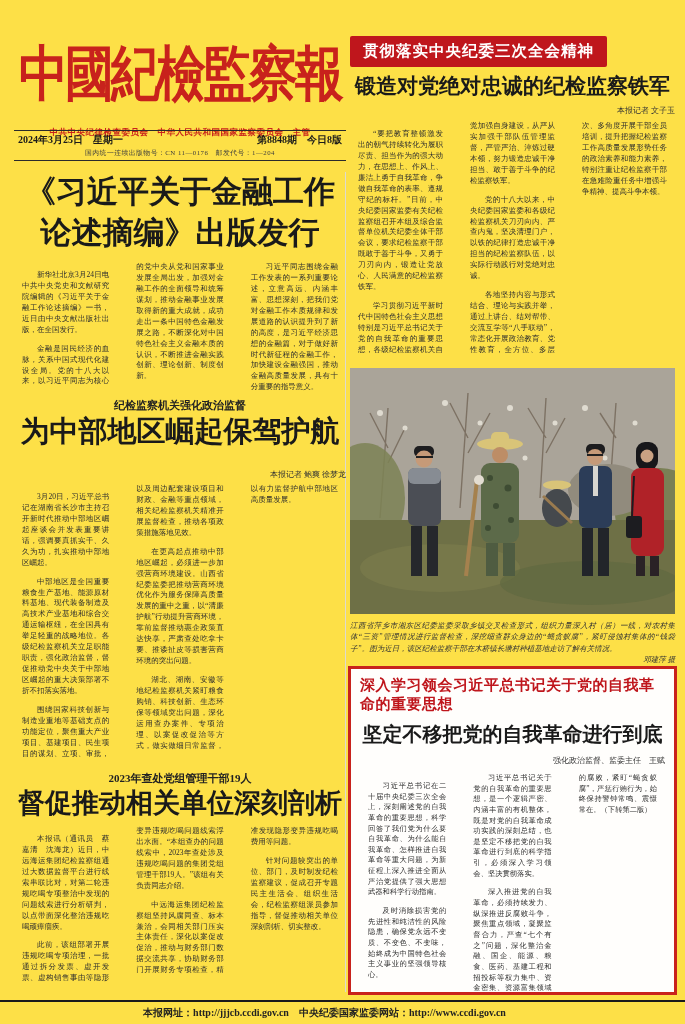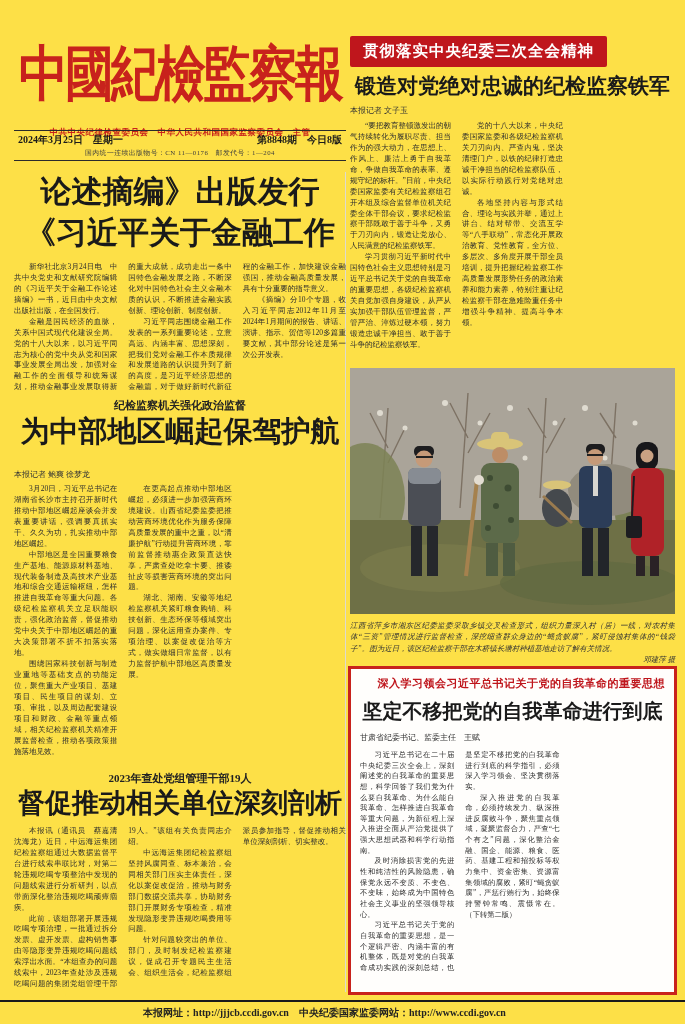--- a/index.html
+++ b/index.html
@@ -13,35 +13,35 @@
   .sponsor{left:14px;top:127px;width:332px;text-align:center;font-size:8.5px;color:var(--masthead_red);
         letter-spacing:.5px;font-weight:bold;}
   .rule{border-top:1px solid #2b2b2b;}
   .date-row{left:14px;top:133px;width:332px;display:flex;justify-content:space-between;
         font-size:10px;font-weight:bold;padding:0 4px;}
   .pub-row{left:14px;top:148px;width:332px;text-align:center;font-size:6.8px;color:#3c3c3c;letter-spacing:.5px;}
   
   .hl-sans{font-family:"Liberation Sans",sans-serif;font-weight:900;}
   .hl-serif{font-family:"Liberation Serif",serif;font-weight:900;}
   .kicker{text-align:center;font-size:11px;font-weight:bold;color:#222;}
-  .byline{text-align:left;font-size:8px;color:#333;}
+  .byline{text-align:right;font-size:8px;color:#333;}
   
   .body-text{font-size:7.5px;line-height:1.46;text-align:justify;color:#2d2d2d;}
-  .body-text p{margin:0;text-indent:2em;font-family:Liberation Serif, serif;}
+  .body-text p{margin:8px;text-indent:2em;font-family:Liberation Serif, serif;}
   .cols3{column-count:3;column-gap:11px;column-fill:auto;overflow:hidden;}
   
   .red-label{left:350px;top:36px;background:var(--label_bg);color:#fff;font-family:"Liberation Sans",sans-serif;
         font-weight:bold;font-size:15.5px;padding:5px 13px;letter-spacing:1px;border-radius:2px;}
   .photo-frame{left:350px;top:368px;width:325px;height:246px;background:#a8a296;overflow:hidden;}
   .caption{left:350px;top:620px;width:325px;font-size:7.5px;line-height:1.5;text-align:justify;color:#333;
         font-style:italic;}
   .credit{text-align:right;font-style:italic;}
   .red-box{left:348px;top:666px;width:329px;height:329px;border:3.5px solid var(--box_border);background:#fffefc;
         padding:7px 9px;}
-  .red-kicker{text-align:right;font-size:11px;font-weight:900;color:var(--kicker_red);
+  .red-kicker{text-align:left;font-size:15px;font-weight:900;color:var(--kicker_red);
         font-family:"Liberation Sans",sans-serif;letter-spacing:.5px;}
   
   .footer-rule{left:0;top:1000px;width:685px;border-top:2px solid #1a1a1a;}
   .footer-text{left:0;top:1006px;width:649px;text-align:center;font-size:10px;color:#222;font-weight:bold;}
   .footer-text a{color:#222;text-decoration:none;}
   .vdivider{left:345px;top:172px;height:820px;border-left:1px solid #dedacf;}
 </style>
 </head>
 <body>
 
@@ -54,36 +54,36 @@
   <div class="abs rule" style="left:14px;top:130px;width:332px;"></div>
   <div class="abs date-row">
     <span>2024年3月25日　星期一</span>
     <span>第8848期　今日8版</span>
   </div>
   <div class="abs pub-row">国内统一连续出版物号：CN 11—0176　邮发代号：1—204</div>
   <div class="abs rule" style="left:14px;top:160px;width:332px;"></div>
   <div class="abs vdivider"></div>
 
   <div class="abs hl-sans" style="left:14px;top:172px;width:332px;text-align:center;font-size:31px;line-height:1.32;">
+    <div>《习近平关于金融工作</div>
     <div>论述摘编》出版发行</div>
-    <div>《习近平关于金融工作</div>
   </div>
   <div class="abs body-text cols3" style="left:14px;top:262px;width:332px;height:132px;">
       <p>新华社北京3月24日电　中共中央党史和文献研究院编辑的《习近平关于金融工作论述摘编》一书，近日由中央文献出版社出版，在全国发行。</p>
       <p>金融是国民经济的血脉，关系中国式现代化建设全局。党的十八大以来，以习近平同志为核心的党中央从党和国家事业发展全局出发，加强对金融工作的全面领导和统筹谋划，推动金融事业发展取得新的重大成就，成功走出一条中国特色金融发展之路，不断深化对中国特色社会主义金融本质的认识，不断推进金融实践创新、理论创新、制度创新。</p>
       <p>习近平同志围绕金融工作发表的一系列重要论述，立意高远、内涵丰富、思想深刻，把我们党对金融工作本质规律和发展道路的认识提升到了新的高度，是习近平经济思想的金融篇，对于做好新时代新征程的金融工作，加快建设金融强国，推动金融高质量发展，具有十分重要的指导意义。</p>
       <p>《摘编》分10个专题，收入习近平同志2012年11月至2024年1月期间的报告、讲话、演讲、指示、贺信等120多篇重要文献，其中部分论述是第一次公开发表。</p>
     </div>
 
   <div class="abs kicker" style="left:14px;top:398px;width:332px;">纪检监察机关强化政治监督</div>
   <div class="abs hl-serif" style="left:14px;top:412px;width:332px;text-align:center;font-size:29px;">为中部地区崛起保驾护航</div>
   <div class="abs byline" style="left:14px;top:469px;width:332px;">本报记者 鲍爽 徐梦龙</div>
   <div class="abs body-text cols3" style="left:14px;top:484px;width:332px;height:282px;">
       <p>3月20日，习近平总书记在湖南省长沙市主持召开新时代推动中部地区崛起座谈会并发表重要讲话，强调要真抓实干、久久为功，扎实推动中部地区崛起。</p>
-      <p>中部地区是全国重要粮食生产基地、能源原材料基地、现代装备制造及高技术产业基地和综合交通运输枢纽，怎样推进自我革命等重大问题。各级纪检监察机关立足职能职责，强化政治监督，督促推动党中央关于中部地区崛起的重大决策部署不折不扣落实落地。</p>
+      <p>中部地区是全国重要粮食生产基地、能源原材料基地、现代装备制造及高技术产业基地和综合交通运输枢纽，在全国具有举足轻重的战略地位。各级纪检监察机关立足职能职责，强化政治监督，督促推动党中央关于中部地区崛起的重大决策部署不折不扣落实落地。</p>
       <p>围绕国家科技创新与制造业重地等基础支点的功能定位，聚焦重大产业项目、基建项目、民生项目的谋划、立项、审批，以及周边配套建设项目和财政、金融等重点领域，相关纪检监察机关精准开展监督检查，推动各项政策措施落地见效。</p>
       <p>在更高起点推动中部地区崛起，必须进一步加强营商环境建设。山西省纪委监委把推动营商环境优化作为服务保障高质量发展的重中之重，以“清廉护航”行动提升营商环境，靠前监督推动惠企政策直达快享，严肃查处吃拿卡要、推诿扯皮等损害营商环境的突出问题。</p>
       <p>湖北、湖南、安徽等地纪检监察机关紧盯粮食购销、科技创新、生态环保等领域突出问题，深化运用查办案件、专项治理、以案促改促治等方式，做实做细日常监督，以有力监督护航中部地区高质量发展。</p>
     </div>
 
   <div class="abs kicker" style="left:14px;top:771px;width:332px;">2023年查处党组管理干部19人</div>
   <div class="abs hl-serif" style="left:14px;top:785px;width:332px;text-align:center;font-size:27px;">督促推动相关单位深刻剖析</div>
   <div class="abs body-text cols3" style="left:14px;top:826px;width:332px;height:166px;">
       <p>本报讯（通讯员　蔡嘉清　沈海龙）近日，中远海运集团纪检监察组通过大数据监督平台进行线索串联比对，对第二轮违规吃喝专项整治中发现的问题线索进行分析研判，以点带面深化整治违规吃喝顽瘴痼疾。</p>
       <p>此前，该组部署开展违规吃喝专项治理，一批通过拆分发票、虚开发票、虚构销售事由等隐形变异违规吃喝问题线索浮出水面。“本组查办的问题线索中，2023年查处涉及违规吃喝问题的集团党组管理干部19人。”该组有关负责同志介绍。</p>
@@ -189,21 +189,21 @@
     </svg>
   </div>
   <div class="abs caption">
     <span>江西省萍乡市湘东区纪委监委采取乡镇交叉检查形式，组织力量深入村（居）一线，对农村集体“三资”管理情况进行监督检查，深挖细查群众身边的“蝇贪蚁腐”，紧盯侵蚀村集体的“钱袋子”。图为近日，该区纪检监察干部在木桥镇长塘村种植基地走访了解有关情况。</span>
     <div class="credit">邓建萍 摄</div>
   </div>
 
   <div class="abs red-box">
     <div class="red-kicker">深入学习领会习近平总书记关于党的自我革命的重要思想</div>
     <div class="hl-serif" style="text-align:center;font-size:20px;margin-top:7px;">坚定不移把党的自我革命进行到底</div>
-    <div class="byline" style="margin-top:7px;">甘肃省纪委书记、监委主任　王赋</div>
+    <div class="byline" style="margin-top:7px;">强化政治监督、监委主任　王赋</div>
     <div class="body-text cols3" style="margin-top:7px;height:228px;font-size:7.3px;">
         <p>习近平总书记在二十届中央纪委三次全会上，深刻阐述党的自我革命的重要思想，科学回答了我们党为什么要自我革命、为什么能自我革命、怎样推进自我革命等重大问题，为新征程上深入推进全面从严治党提供了强大思想武器和科学行动指南。</p>
         <p>及时消除损害党的先进性和纯洁性的风险隐患，确保党永远不变质、不变色、不变味，始终成为中国特色社会主义事业的坚强领导核心。</p>
         <p>习近平总书记关于党的自我革命的重要思想，是一个逻辑严密、内涵丰富的有机整体，既是对党的自我革命成功实践的深刻总结，也是坚定不移把党的自我革命进行到底的科学指引，必须深入学习领会、坚决贯彻落实。</p>
         <p>深入推进党的自我革命，必须持续发力、纵深推进反腐败斗争，聚焦重点领域，凝聚监督合力，严查“七个有之”问题，深化整治金融、国企、能源、粮食、医药、基建工程和招投标等权力集中、资金密集、资源富集领域的腐败，紧盯“蝇贪蚁腐”，严惩行贿行为，始终保持警钟常鸣、震慑常在。（下转第二版）</p>
       </div>
   </div>
 
   <div class="abs footer-rule"></div>
   <div class="abs footer-text">

